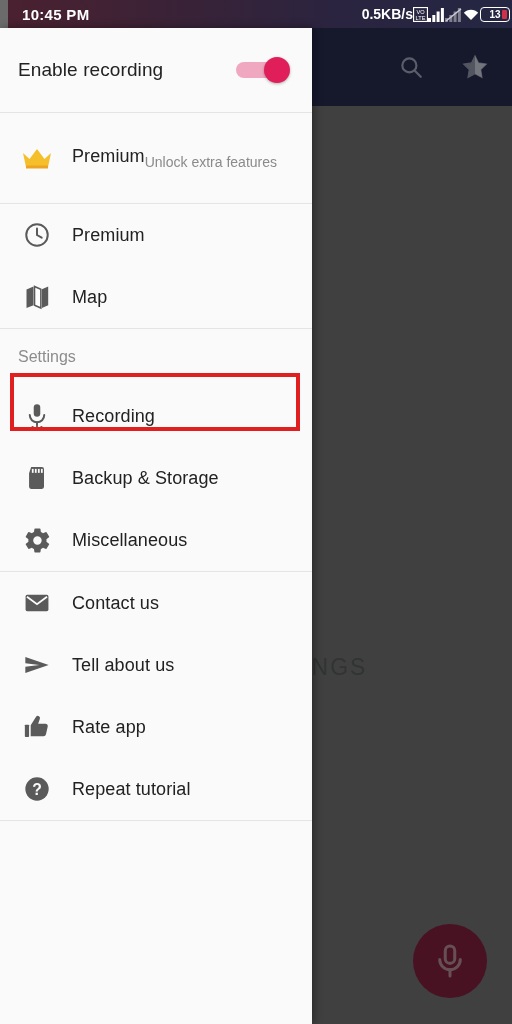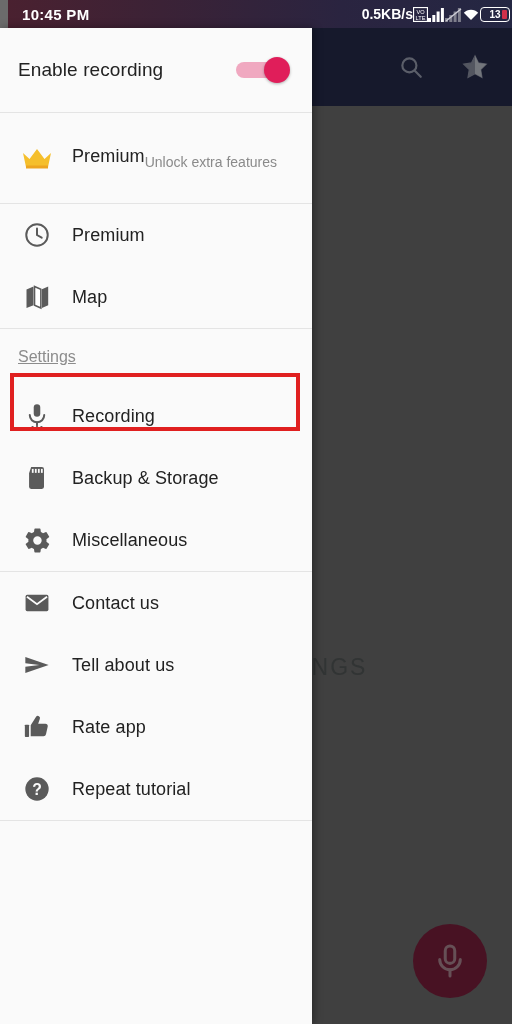--- a/index.html
+++ b/index.html
@@ -98,21 +98,21 @@
   #toggle-thumb {
     position:absolute; right:0; width:26px; height:26px; border-radius:50%;
     background:#e01e5a; box-shadow:0 1px 3px rgba(0,0,0,0.3);
   }
 
   #row-premium { height:90px; }
   #section-settings {
     height:56px; display:flex; align-items:center;
     padding-left:18px; flex:none;
   }
-  #section-settings .label { font-size:16px; color:#8c8c8c;text-decoration:underline; }
+  #section-settings .label { font-size:16px; color:#8c8c8c; }
 
   
   #recording-wrap { position:relative; flex:none; }
   #recording-highlight {
     position:absolute; left:10px; top:-12px; width:290px; height:58px;
     border:4px solid #e02020; pointer-events:none;
   }
 
   #build-row {
     height:100px; display:flex; align-items:center; justify-content:center; flex:none;

